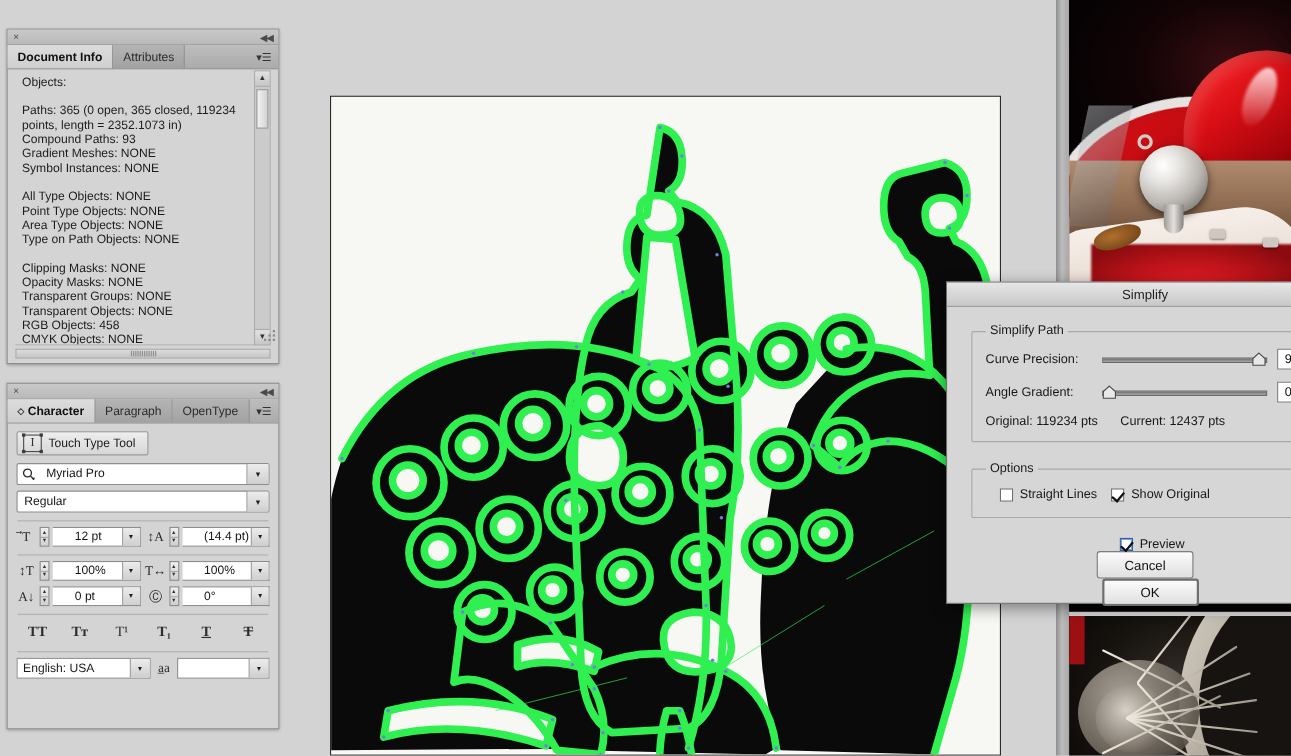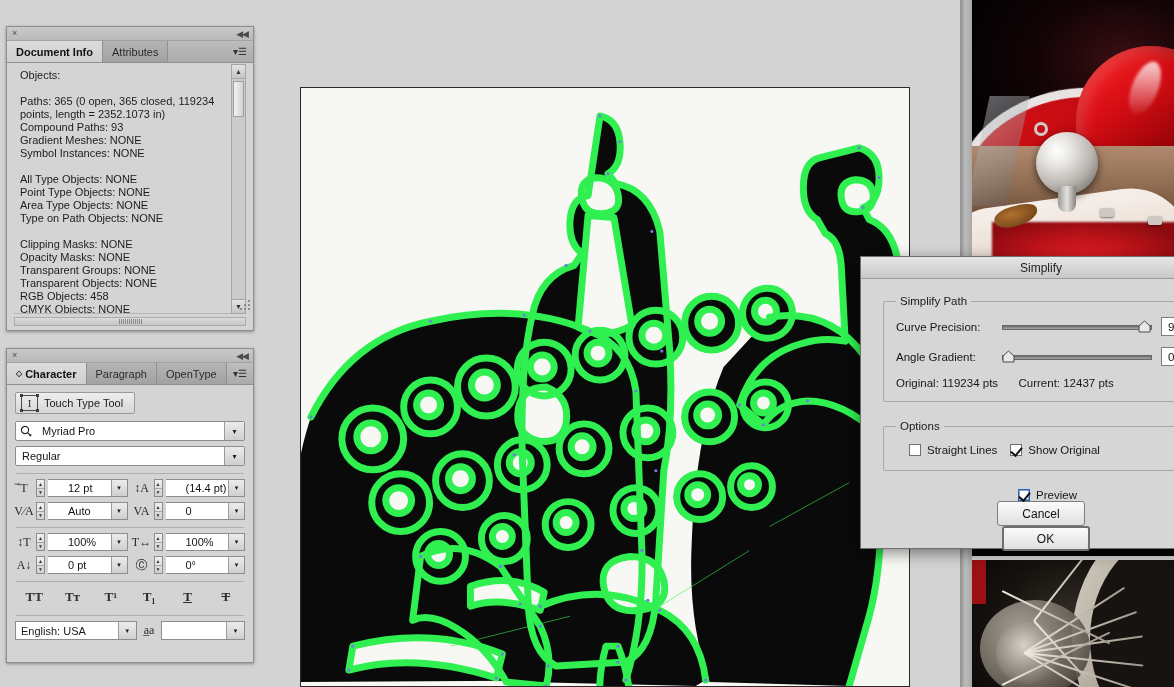--- a/index.html
+++ b/index.html
@@ -618,44 +618,20 @@
               <span>▲</span>
               <span>▼</span>
             </span>
           <span class="numbox">
             <span class="nv">(14.4 pt)</span>
             <span class="na">▾</span>
           </span>
         </div>
       </div>
 
-      <div class="fieldrow">
-        <div class="fieldcell">
-          <span class="ficon">V∕A</span>
-          <span class="stepper">
-              <span>▲</span>
-              <span>▼</span>
-            </span>
-          <span class="numbox">
-            <span class="nv">Auto</span>
-            <span class="na">▾</span>
-          </span>
-        </div>
-        <div class="fieldcell">
-          <span class="ficon">VA</span>
-          <span class="stepper">
-              <span>▲</span>
-              <span>▼</span>
-            </span>
-          <span class="numbox">
-            <span class="nv">0</span>
-            <span class="na">▾</span>
-          </span>
-        </div>
-      </div>
 
       <div class="hr"></div>
 
       <div class="fieldrow">
         <div class="fieldcell">
           <span class="ficon">↕T</span>
           <span class="stepper">
               <span>▲</span>
               <span>▼</span>
             </span>
@@ -700,21 +676,21 @@
             <span class="na">▾</span>
           </span>
         </div>
       </div>
 
       <div class="hr"></div>
 
       <div class="styrow">
         <span class="stybtn" style="font-weight:bold">TT</span>
         <span class="stybtn" style="font-weight:bold">Tᴛ</span>
-        <span class="stybtn" style="font-weight:bold">T¹</span>
+        <span class="stybtn" style="font-weight:normal">T¹</span>
         <span class="stybtn" style="font-weight:bold">T₁</span>
         <span class="stybtn" style="font-weight:bold;text-decoration:underline">T</span>
         <span class="stybtn" style="font-weight:bold;text-decoration:line-through">T</span>
       </div>
 
       <div class="hr"></div>
 
       <div class="langrow">
         <span class="langbox">
           <span class="val">English: USA</span>

